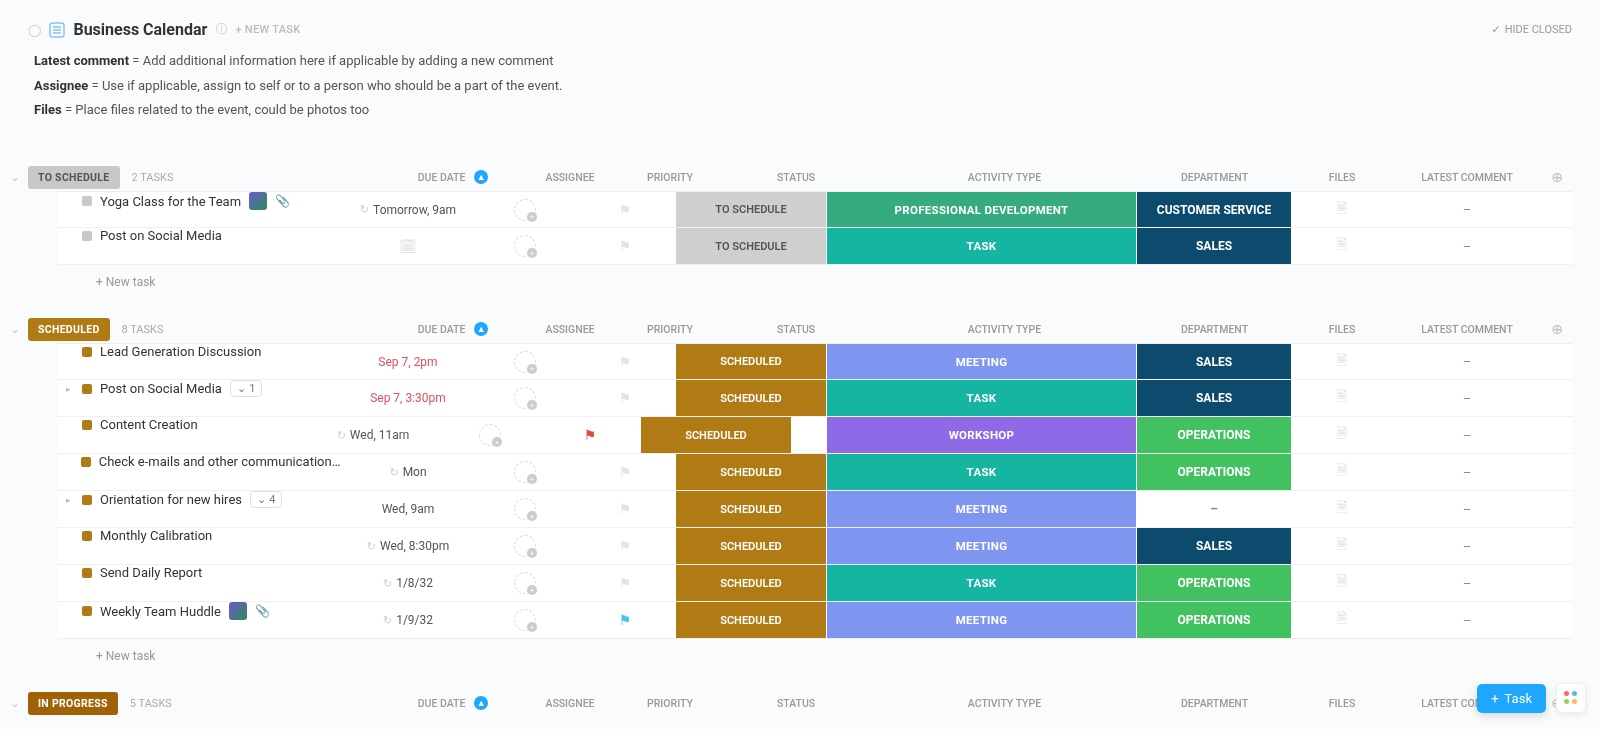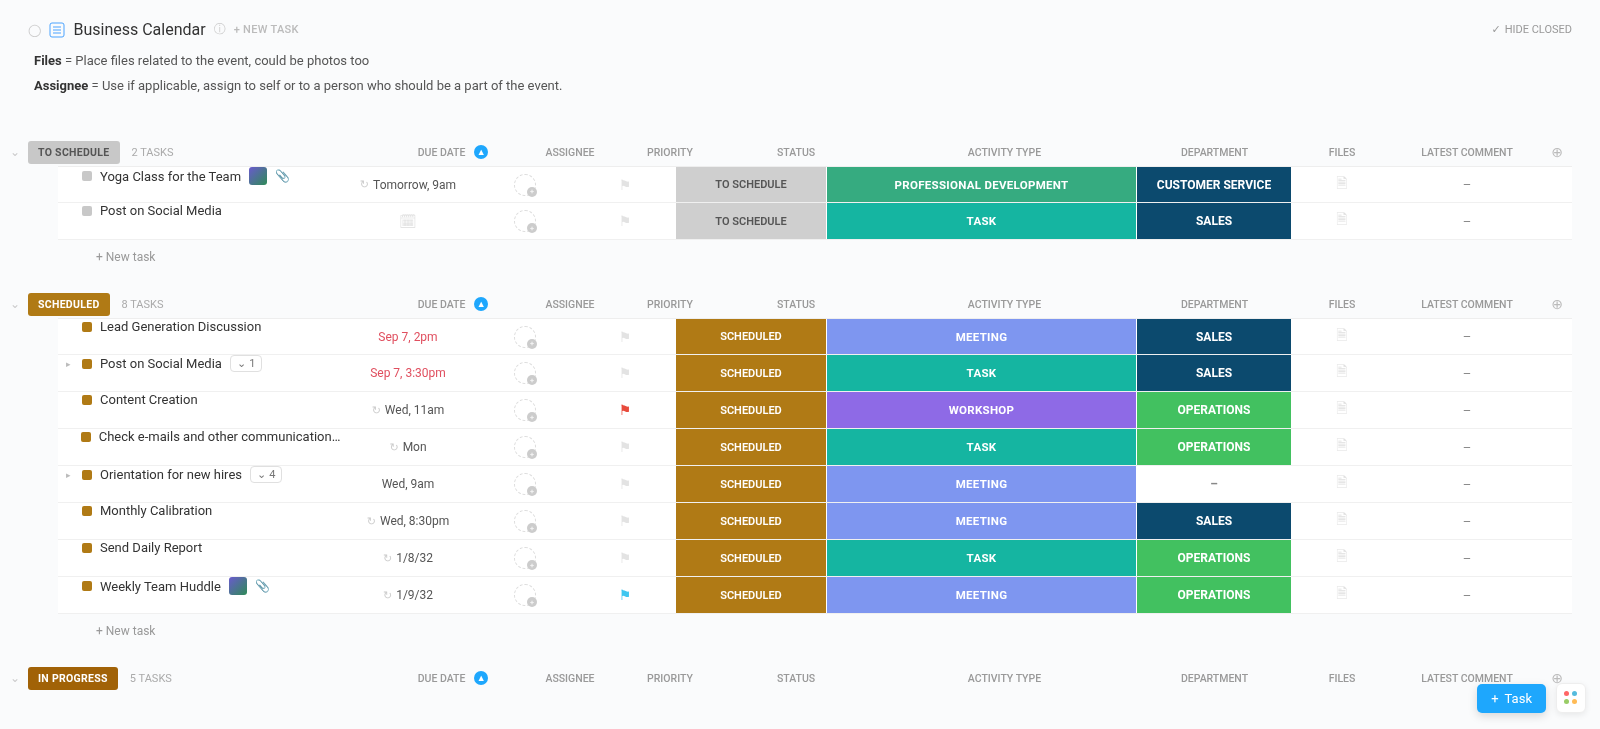--- a/index.html
+++ b/index.html
@@ -1,21 +1,21 @@
 <!DOCTYPE html>
 <html><head>
 <meta charset="utf-8">
 <style>
   * { box-sizing: border-box; margin: 0; padding: 0; }
   body { font-family: -apple-system, BlinkMacSystemFont, "Segoe UI", Roboto, sans-serif; background: #fafbfc; color: #333; font-size: 13px; }
   .page { padding: 20px 28px; }
   .header-row { display: flex; align-items: center; gap: 8px; margin-bottom: 10px; }
   .collapse-icon { color: #ccc; font-size: 12px; }
   .list-icon { width: 16px; height: 16px; display:inline-flex; align-items:center; justify-content:center; }
-  .page-title { font-size: 16px; font-weight: 400; color: #333; }
+  .page-title { font-size: 16px; font-weight: 700; color: #333; }
   .info-icon { color: #ccc; font-size: 12px; }
   .new-task-btn { color: #bbb; font-size: 11px; font-weight: 500; letter-spacing: .3px; }
   .hide-closed { margin-left: auto; color: #999; font-size: 11px; display:flex; align-items:center; gap:4px; }
   .descriptions { margin: 6px 0 40px 6px; color: #555; line-height: 1.9; font-size: 13px; }
   .descriptions strong { font-weight: 700; color:#333; }
 
   .group { margin-bottom: 26px; }
   .group-header { display:flex; align-items:center; position:relative; height: 28px; }
   .group-caret { position:absolute; left:-18px; color:#ccc; font-size:12px; }
   .group-pill { display:inline-block; padding: 5px 10px; border-radius: 3px; font-size: 10.5px; font-weight:700; letter-spacing:.3px; color:#fff; }
@@ -60,21 +60,21 @@
   .flag.none { color:#e3e3e3; }
   .flag.red { color:#e84b3c; }
   .flag.cyan { color:#3ec7f0; }
   .cell-status { width:152px; color:#555; font-size:11px; font-weight:600; background:#cfcfcf; border-left:1px solid #fff; border-right:1px solid #fff; height:100%; }
   .cell-status.scheduled { background:#b07a15; color:#fff; }
   .cell-activity { width:310px; color:#fff; font-size:11.5px; font-weight:700; letter-spacing:.3px; height:100%; border-right:1px solid #fff;}
   .cell-department { width:155px; color:#fff; font-size:12px; font-weight:700; height:100%; border-right:1px solid #fff;}
   .bg-green { background:#36ab80; }
   .bg-teal { background:#15b5a1; }
   .bg-blue { background:#7e96f0; }
-  .bg-purple { background:#8e6ae6; }
+  .bg-purple { background:#8e6ae6;margin-left:35px; }
   .bg-greenb { background:#42c160; }
   .bg-cyan { background:#0c4a6e; }
   .bg-none { background:#fff; color:#888; }
   .cell-files { width:100px; }
   .file-icon { color:#e0e0e0; font-size:14px; }
   .cell-comment { width:150px; color:#888; }
   .cell-plus { width:30px; }
 
   .new-task-row { color:#999; font-size:12px; padding: 10px 0 0 38px; }
 
@@ -98,22 +98,23 @@
     </span>
     <span class="page-title">Business Calendar</span>
     <span class="info-icon">ⓘ</span>
     <span class="new-task-btn">+ NEW TASK</span>
     <span class="hide-closed">
       <span>✓</span>
       <span>HIDE CLOSED</span>
     </span>
   </div>
   <div class="descriptions">
+    <div><strong>Latest comment</strong> = Add additional information here if applicable by adding a new comment</div>
+      <div><strong>Assignee</strong> = Use if applicable, assign to self or to a person who should be a part of the event.</div>
       <div><strong>Files</strong> = Place files related to the event, could be photos too</div>
-      <div><strong>Assignee</strong> = Use if applicable, assign to self or to a person who should be a part of the event.</div>
   </div>
 <div class="group">
     <div class="group-header">
       <span class="group-caret">⌄</span>
       <span class="group-pill pill-schedule">TO SCHEDULE</span>
       <span class="group-count">2 TASKS</span>
       <div style="flex:1"></div>
 
   <div class="group-cols">
     <div class="col col-due">

